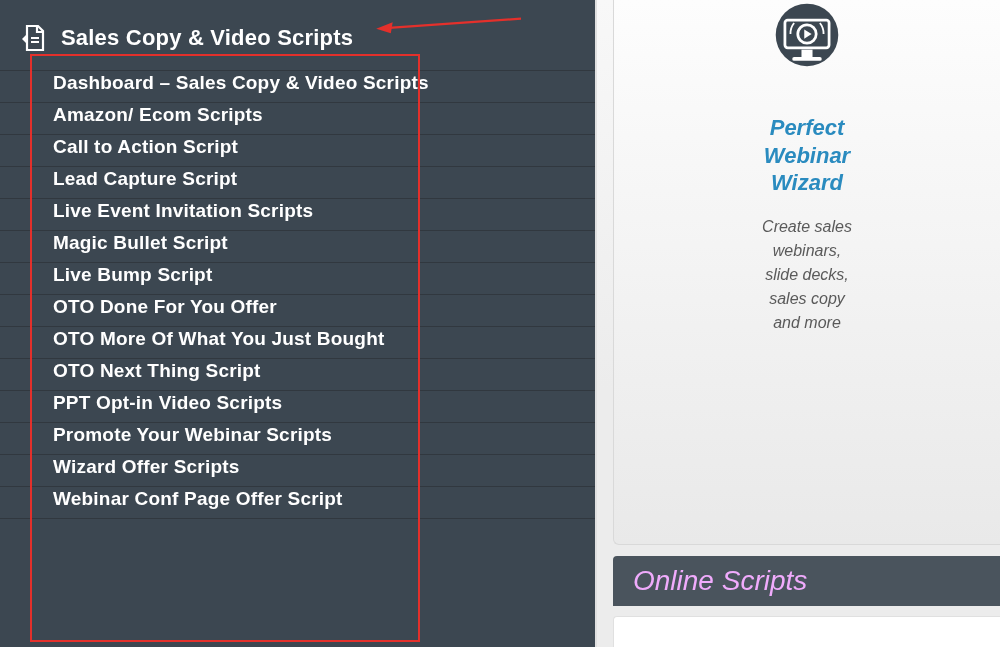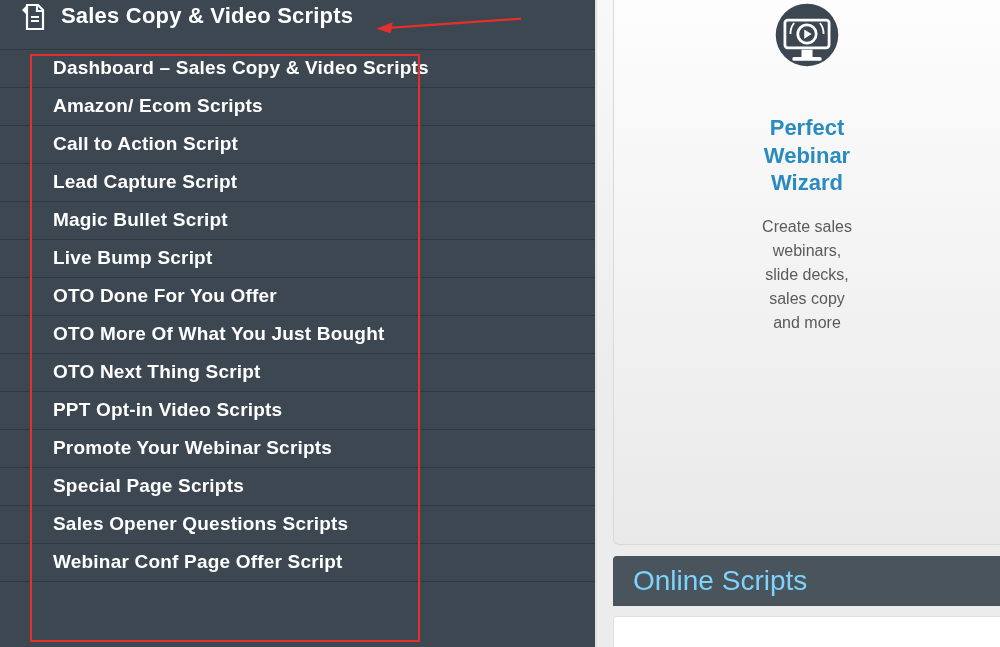--- a/index.html
+++ b/index.html
@@ -14,21 +14,22 @@
     .sidebar {
       position: absolute;
       left: 0; top: 0;
       width: 595px; height: 647px;
       background: #3c4751;
       color: #fff;
     }
 
     .sidebar-header {
       display: flex;
-      padding: 3px 10px 18px 22px;
+      align-items: center;
+      padding: 24px 10px 18px 22px;
       gap: 14px;
     }
     .tri {
       width: 0; height: 0;
       border-top: 5px solid transparent;
       border-bottom: 5px solid transparent;
       border-right: 5px solid #fff;
       margin-right: -18px;
       margin-top: 2px;
     }
@@ -57,32 +58,33 @@
       pointer-events: none;
     }
 
     .menu {
       padding: 0;
     }
     .menu-item {
       font-size: 19px;
       font-weight: 700;
       color: #fff;
-      padding: 7px 0 8px 53px;
+      padding: 1px 0 8px 53px;
       border-bottom: 1px solid #31383f;
       cursor: pointer;
       letter-spacing: .2px;
     }
     .menu-item:first-child { border-top: 1px solid #31383f; }
 
     
     .main {
       position: absolute;
       left: 595px; top: 0; right: 0; bottom: 0;
       background: linear-gradient(180deg,#f8f8f8 0%,#ececec 60%);
+      font-style: italic;
     }
     .card-top {
       position: absolute;
       left: 18px; top: 0; right: 0;
       height: 545px;
       background: linear-gradient(180deg,#fdfdfd 0%,#e9e9e9 100%);
       border: 1px solid #d9d9d9;
       border-top: none;
       border-right: none;
       border-radius: 0 0 0 6px;
@@ -108,21 +110,21 @@
       line-height: 1.5;
       white-space: pre-line;
       padding: 0 20px;
     }
 
     .section-bar {
       position: absolute;
       left: 18px; top: 556px; right: 0;
       height: 50px;
       background: #4a545d;
-      color: #7dd3fc;
+      color: #f0abfc;
       font-size: 28px;
       font-weight: 400;
       display: flex;
       align-items: center;
       padding-left: 20px;
       border-radius: 4px 0 0 0;
     }
 
     .card-bottom {
       position: absolute;
@@ -158,29 +160,29 @@
       </svg>
     </span>
     <span class="sidebar-title">Sales Copy &amp; Video Scripts</span>
   </div>
 
   <div class="menu">
     <div class="menu-item"><span>Dashboard – Sales Copy &amp; Video Scripts</span></div>
     <div class="menu-item"><span>Amazon/ Ecom Scripts</span></div>
     <div class="menu-item"><span>Call to Action Script</span></div>
     <div class="menu-item"><span>Lead Capture Script</span></div>
+    <div class="menu-item"><span>Live Event Invitation Scripts</span></div>
     <div class="menu-item"><span>Magic Bullet Script</span></div>
     <div class="menu-item"><span>Live Bump Script</span></div>
     <div class="menu-item"><span>OTO Done For You Offer</span></div>
     <div class="menu-item"><span>OTO More Of What You Just Bought</span></div>
     <div class="menu-item"><span>OTO Next Thing Script</span></div>
     <div class="menu-item"><span>PPT Opt-in Video Scripts</span></div>
     <div class="menu-item"><span>Promote Your Webinar Scripts</span></div>
-    <div class="menu-item"><span>Special Page Scripts</span></div>
-    <div class="menu-item"><span>Sales Opener Questions Scripts</span></div>
+    <div class="menu-item"><span>Wizard Offer Scripts</span></div>
     <div class="menu-item"><span>Webinar Conf Page Offer Script</span></div>
 
   </div>
 
   <svg class="red-arrow" viewBox="0 0 160 24">
     <line x1="158" y1="4" x2="14" y2="14" stroke="#e4302b" stroke-width="2.5"></line>
     <polygon points="0,15 18,8 16,20" fill="#e4302b"></polygon>
   </svg>
 
   <div class="red-box"></div>

